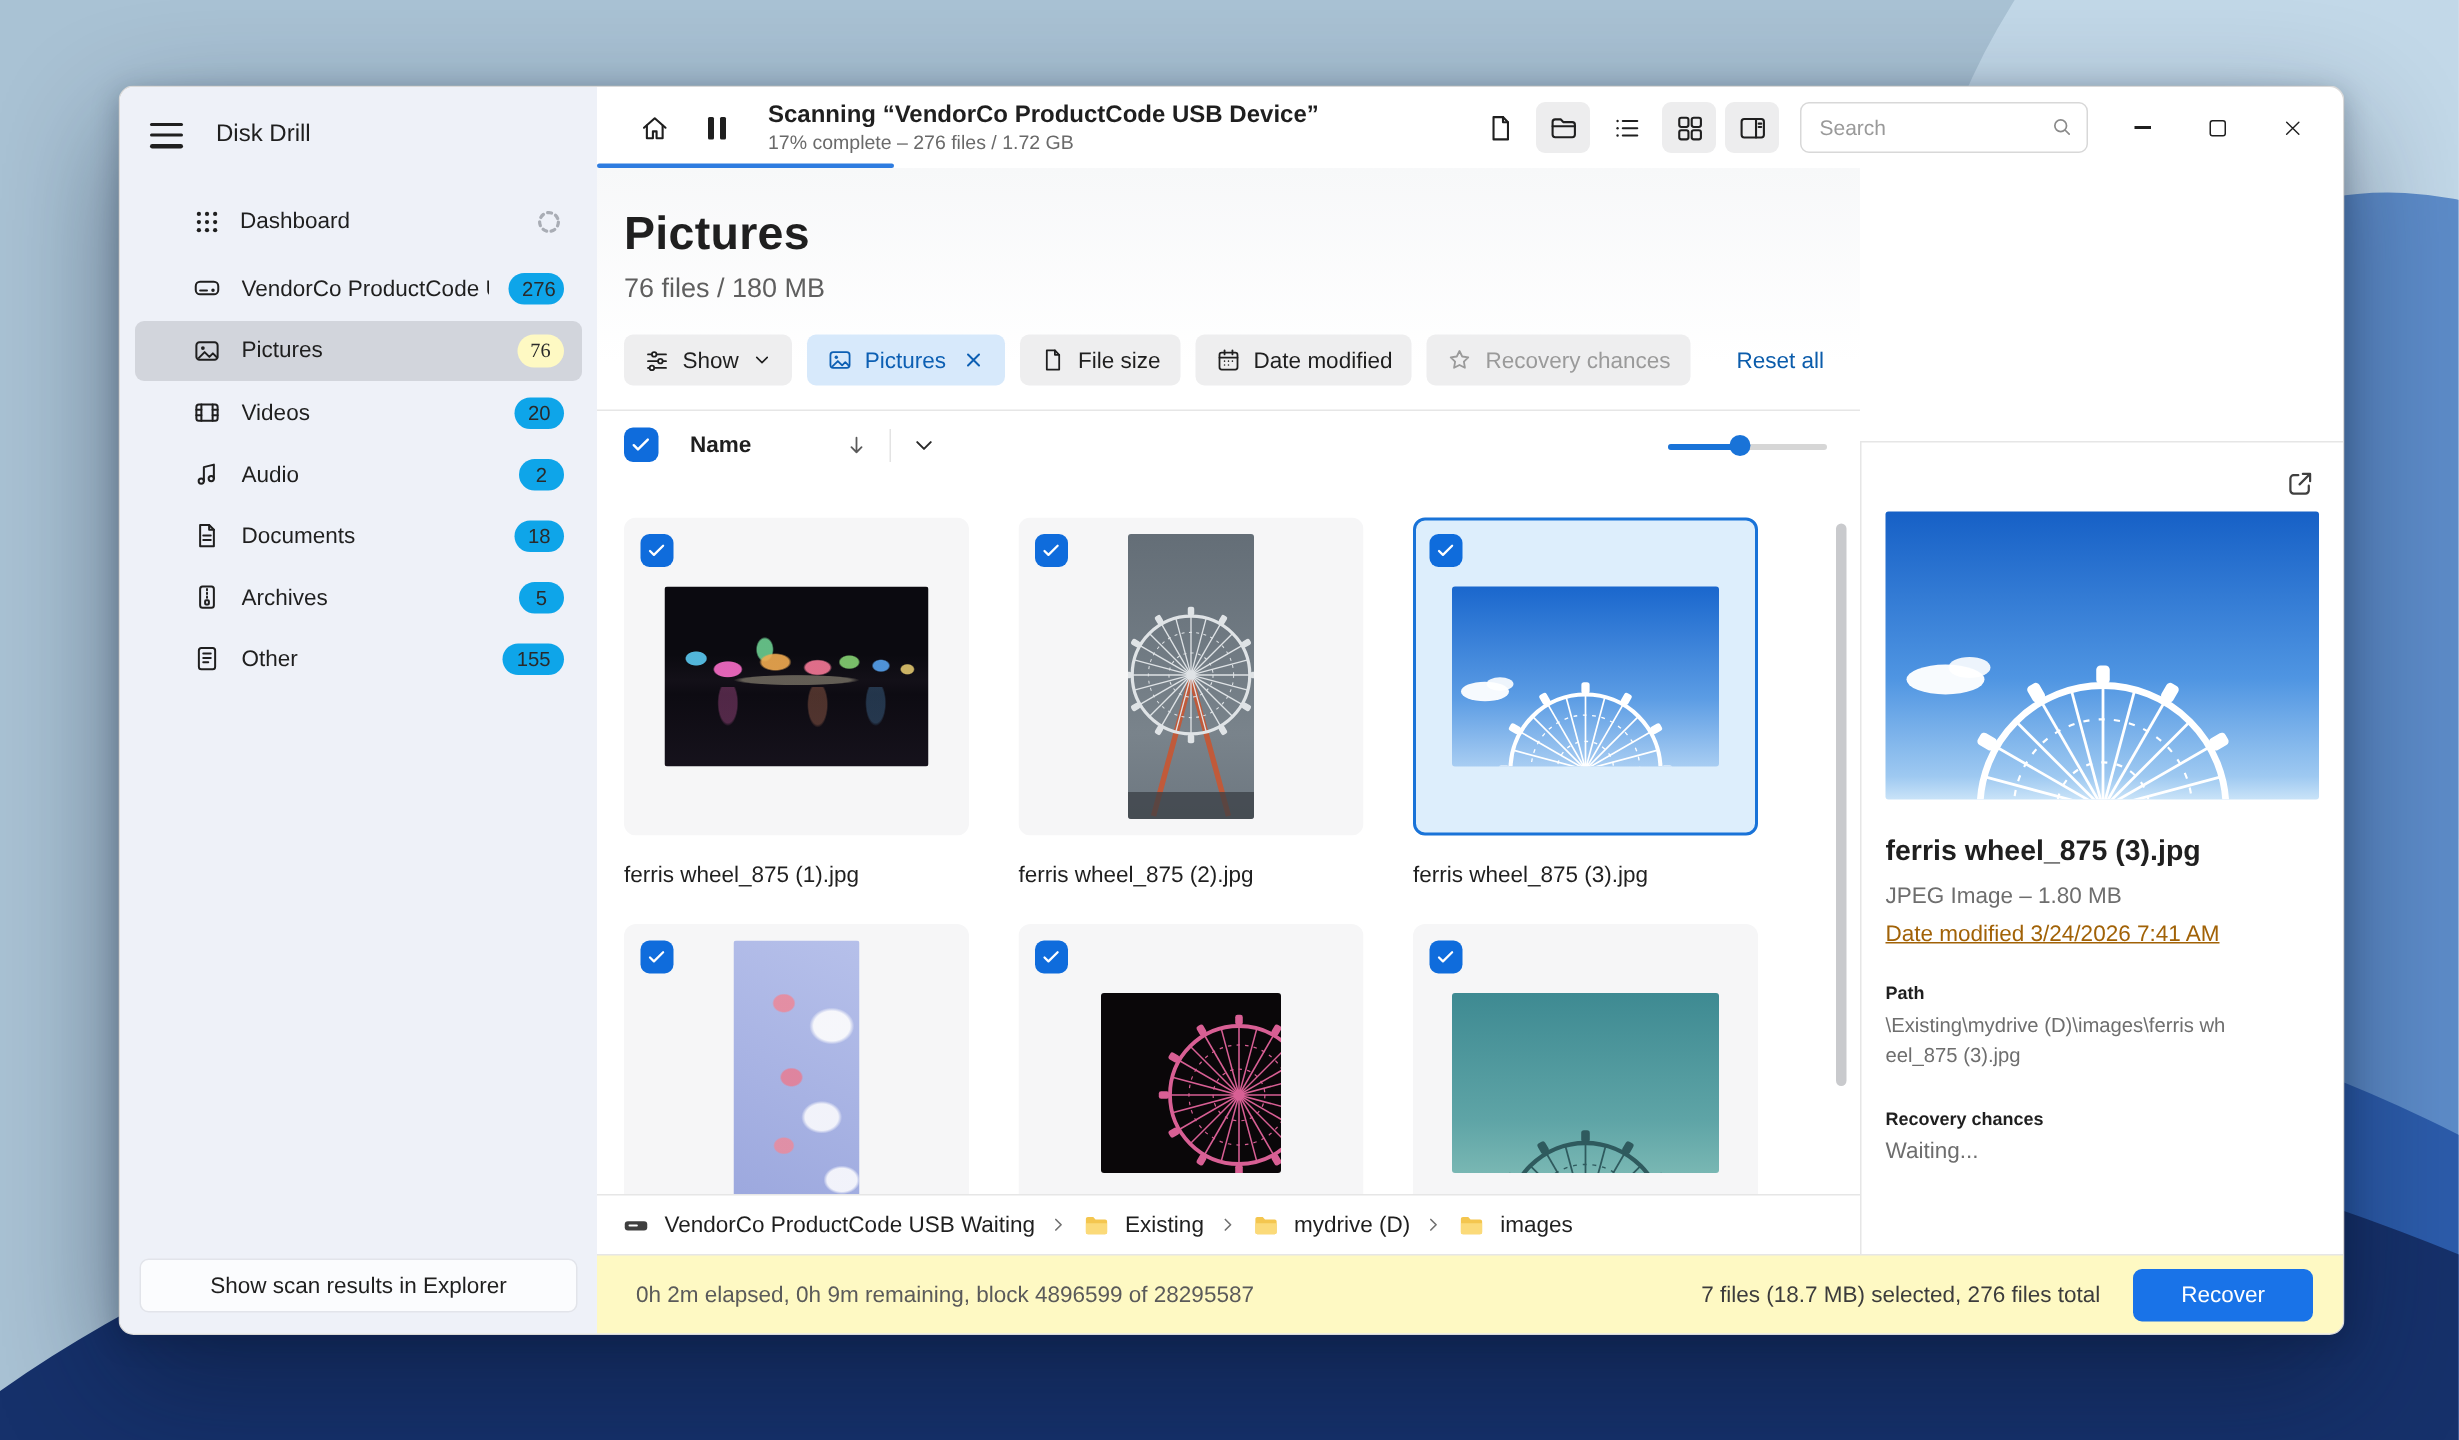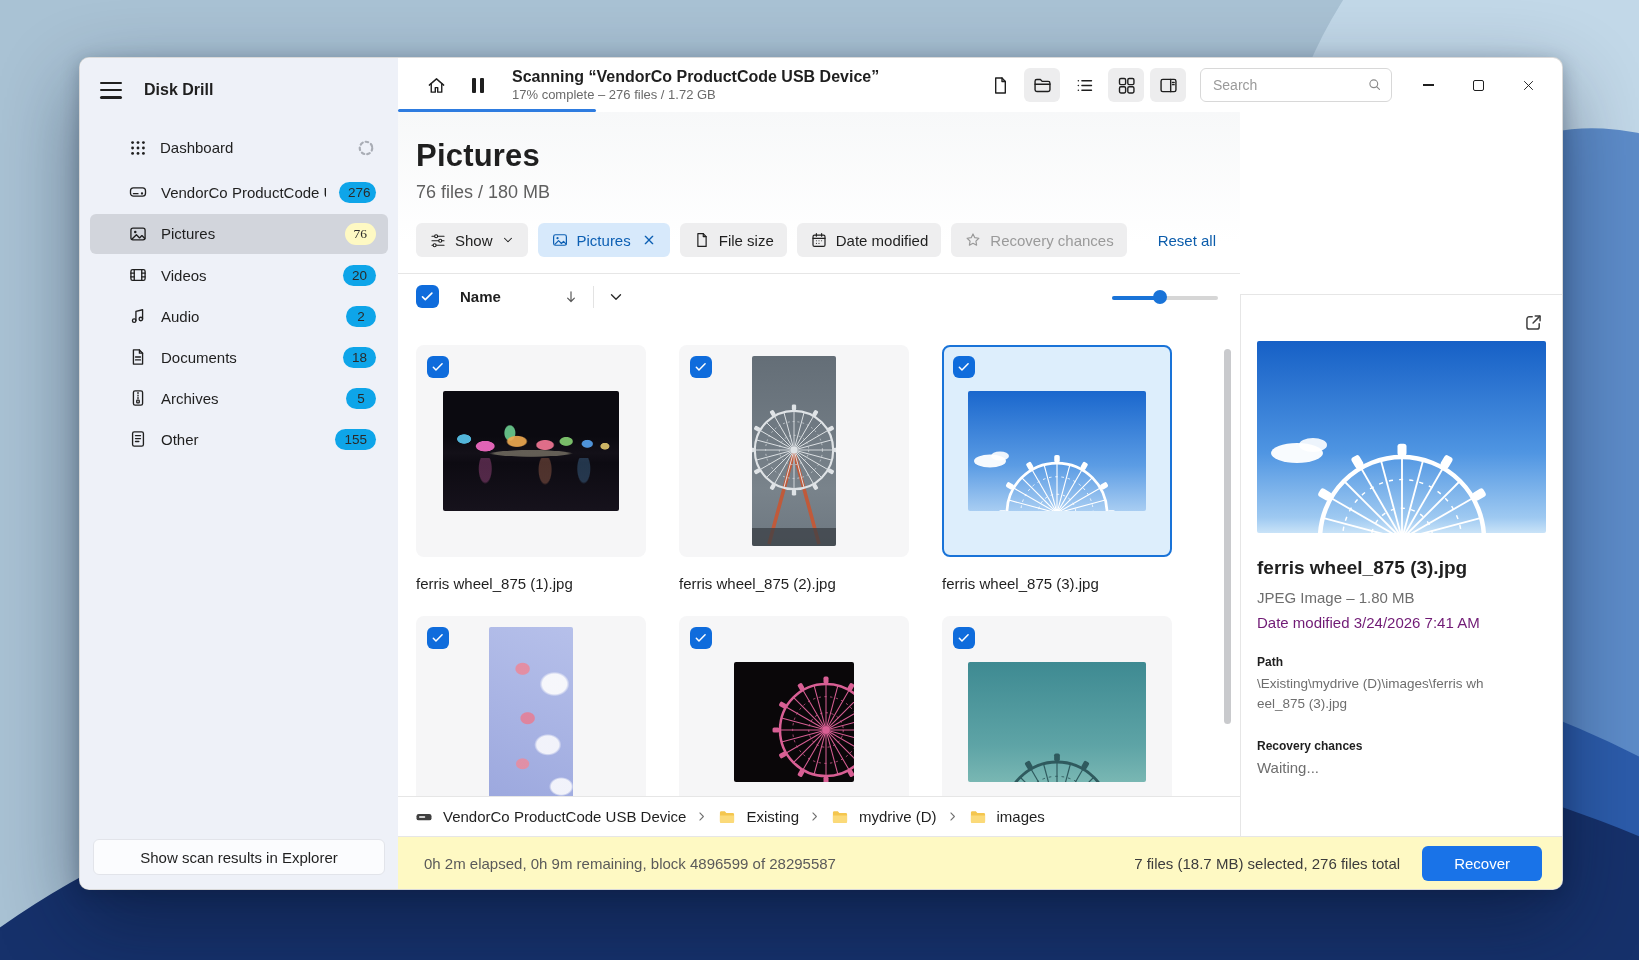--- a/index.html
+++ b/index.html
@@ -22,21 +22,21 @@
     background:#fff; border-radius:10px; overflow:hidden; display:flex;
     box-shadow:0 30px 80px rgba(8,20,45,.45), 0 4px 18px rgba(8,20,45,.25);
     border:1px solid rgba(0,0,0,.15);
   }
 
   
   .sidebar { width:318px; background:#eef1f8; display:flex; flex-direction:column; flex-shrink:0; }
   .side-header { display:flex; align-items:center; gap:20px; padding:22px 16px 18px 18px; }
   .hamburger { width:26px; display:flex; flex-direction:column; gap:5px; cursor:pointer; padding:2px; }
   .hamburger div { height:2.2px; background:#1f1f1f; border-radius:2px; }
-  .app-title { font-size:16px; font-weight:700; }
+  .app-title { font-size:16px; font-weight:400; }
   .dash-row { display:flex; align-items:center; gap:12px; margin:10px 10px 6px; padding:9px 12px 9px 38px; border-radius:6px; cursor:pointer; }
   .dash-label { font-size:15px; }
   .spinner { margin-left:auto; }
   .section-label { font-size:15px; font-weight:700; padding:16px 0 10px 22px; }
   .side-items { display:flex; flex-direction:column; gap:2px; padding:0 10px; }
   .side-item { display:flex; align-items:center; gap:13px; padding:9px 12px 9px 38px; border-radius:6px; cursor:pointer; }
   .side-item.selected { background:#d2d5dc; }
   .si-icon { width:20px; height:20px; flex-shrink:0; }
   .si-label { font-size:15px; white-space:nowrap; overflow:hidden; }
   .si-badge { margin-left:auto; background:#0ea5e9; border-radius:12px; padding:3px 9px; min-width:30px; text-align:center; font-size:13.5px; color:#2a2a2a; }
@@ -153,21 +153,21 @@
   .recover-btn { background:#1973e8; color:#fff; border:none; font-family:inherit; font-size:15px; padding:9px 32px; border-radius:6px; cursor:pointer; }
 
   
   .details { width:322px; flex-shrink:0; border-left:1px solid #e6e6e6; border-top:1px solid #e6e6e6; margin-top:182px; padding:12px 16px 0; position:relative; background:#fff; }
   .open-preview { position:absolute; top:12px; right:14px; width:30px; height:30px; display:flex; align-items:center; justify-content:center; border-radius:6px; cursor:pointer; }
   .open-preview svg { width:21px; height:21px; }
   .preview { margin-top:34px; width:289px; height:192px; border-radius:2px; overflow:hidden; position:relative; background:linear-gradient(#1660c6, #4f95e2 58%, #9ec9f1 92%, #c9e3f8); }
   .preview svg { position:absolute; inset:0; width:100%; height:100%; }
   .d-filename { font-size:19px; font-weight:700; margin-top:24px; }
   .d-meta { font-size:15px; color:#6e6e6e; margin-top:10px; }
-  .d-meta2 { font-size:15px; color:#701a75; margin-top:8px; }
+  .d-meta2 { font-size:15px; color:#a16207; margin-top:8px;text-decoration:underline; }
   .d-label { font-size:12px; font-weight:700; margin-top:24px; }
   .d-path { font-size:13.5px; color:#6e6e6e; line-height:1.5; margin-top:5px; word-break:break-all; width:230px; }
   .d-waiting { font-size:15px; color:#6e6e6e; margin-top:6px; }
 
   .icon-stroke { fill:none; stroke:#1f1f1f; stroke-width:1.6; stroke-linecap:round; stroke-linejoin:round; }
 </style>
 </head>
 <body>
 
 <svg width="0" height="0" style="position:absolute">
@@ -587,21 +587,21 @@
 
           <div class="grid-scrollbar"></div>
         </div>
 
         <div class="breadcrumb-bar">
           <div class="crumb">
             <svg viewBox="0 0 24 24">
               <rect x="3" y="8.5" width="18" height="7.5" rx="2.6" fill="#3f3f3f"></rect>
               <rect x="6" y="11.2" width="7.5" height="1.6" rx=".8" fill="#fff"></rect>
             </svg>
-            <span>VendorCo ProductCode USB Device</span>
+            <span>VendorCo ProductCode USB Waiting</span>
           </div>
           <svg class="crumb-sep" viewBox="0 0 24 24">
             <path d="M9 5.5l6.5 6.5L9 18.5" fill="none" stroke="#707070" stroke-width="2" stroke-linecap="round" stroke-linejoin="round"></path>
           </svg>
           <div class="crumb">
             <svg viewBox="0 0 24 24">
               <path d="M3.5 6.8c0-.9.7-1.6 1.6-1.6h4.3l1.8 1.9h7.7c.9 0 1.6.7 1.6 1.6v8.7c0 .9-.7 1.6-1.6 1.6H5.1c-.9 0-1.6-.7-1.6-1.6z" fill="#f4c64f"></path>
               <path d="M3.5 10.2h17v7.2c0 .9-.7 1.6-1.6 1.6H5.1c-.9 0-1.6-.7-1.6-1.6z" fill="#fbda79"></path>
             </svg>
             <span>Existing</span>

